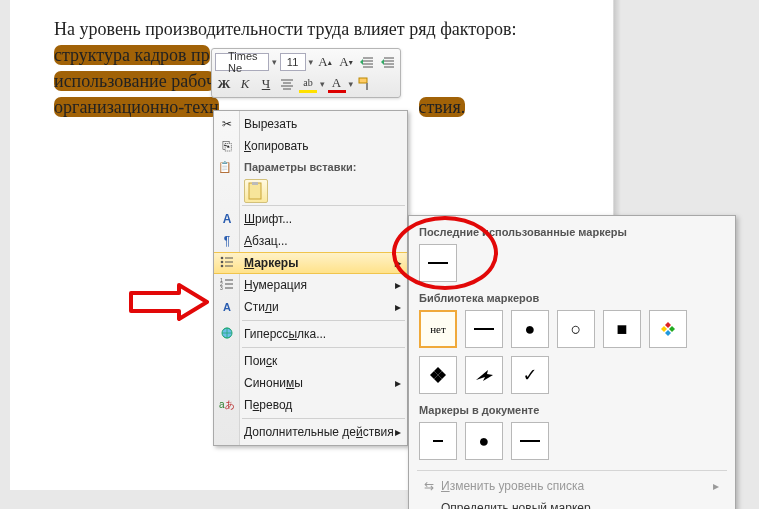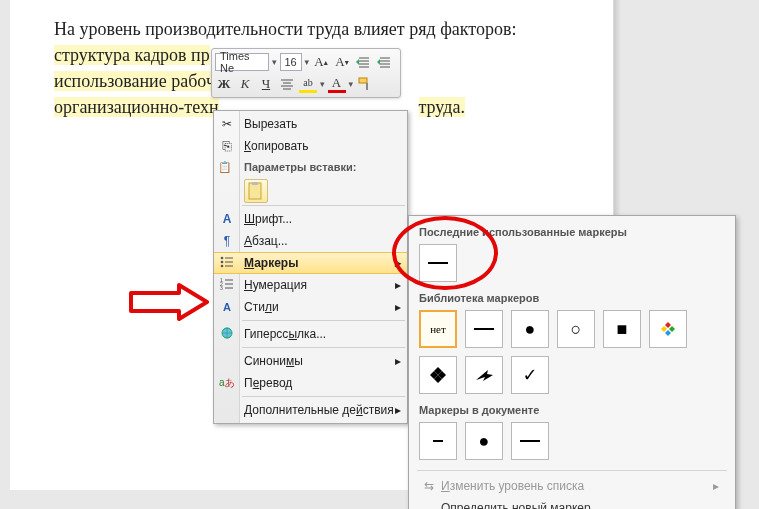--- a/index.html
+++ b/index.html
@@ -17,41 +17,42 @@
     left: 10px; top: 0;
     width: 604px; height: 490px;
     background: #fff;
     padding: 16px 44px;
     font-family: "Times New Roman", serif;
     font-size: 18px;
     line-height: 26px;
     color: #222;
   }
   .page .highlight {
-    background: #fef9c3;
+    background: #a16207;
+    border-radius: 7px;
   }
   .page p { margin-bottom: 0; }
 
   .mini-toolbar {
     position: absolute;
     left: 211px; top: 48px;
     width: 190px;
     background: linear-gradient(#fafafa,#e8e8e8);
     border: 1px solid #b5b5b5;
     border-radius: 3px;
     box-shadow: 0 1px 3px rgba(0,0,0,.15);
     padding: 2px 3px;
   }
   .mini-row { display: flex; align-items: center; gap: 3px; height: 22px; }
   .mini-row .combo {
     border: 1px solid #aab;
     background: #fff;
     height: 18px;
     font-size: 11px;
-    padding: 0 4px;
+    padding: 0 12px;
     display: flex; align-items: center;
     font-family: Tahoma, sans-serif;
     color: #333;
   }
   .combo.font { width: 54px; }
   .combo.size { width: 22px; justify-content: center; }
   .mini-btn {
     width: 18px; height: 18px;
     display: flex; align-items: center; justify-content: center;
     font-family: "Times New Roman", serif;
@@ -187,29 +188,29 @@
     background: linear-gradient(to right, rgba(0,0,0,.15), transparent);
   }
 </style>
 </head>
 <body>
 
 <div class="page">
   <p>На уровень производительности труда влияет ряд факторов:</p>
   <p><span class="highlight">структура кадров пр</span></p>
   <p><span class="highlight">использование рабоч</span></p>
-  <p><span class="highlight">организационно-техн</span><span style="display:inline-block;width:200px"></span><span class="highlight">труда.</span></p>
+  <p><span class="highlight">организационно-техн</span><span style="display:inline-block;width:200px"></span><span class="highlight">ствия.</span></p>
 </div>
 <div class="shadow-strip"></div>
 
 <div class="mini-toolbar">
   <div class="mini-row">
     <div class="combo font">Times Ne</div>
     <span style="font-size:9px;color:#555">▾</span>
-    <div class="combo size">16</div>
+    <div class="combo size">11</div>
     <span style="font-size:9px;color:#555">▾</span>
     <div class="mini-btn" title="grow">A<span style="font-size:8px;vertical-align:super">▴</span></div>
     <div class="mini-btn">A<span style="font-size:8px;vertical-align:sub">▾</span></div>
     <div class="mini-btn">
       <svg width="14" height="12">
           <g stroke="#555" stroke-width="1">
             <line x1="3" y1="2" x2="13" y2="2"></line>
             <line x1="3" y1="5" x2="13" y2="5"></line>
             <line x1="3" y1="8" x2="13" y2="8"></line>
             <line x1="3" y1="11" x2="13" y2="11"></line>
@@ -329,20 +330,23 @@
       <svg width="14" height="14">
           <circle cx="7" cy="7" r="5" fill="#6bbde8" stroke="#2a7"></circle>
           <path d="M2 7 H12 M7 2 V12 M3 4 Q7 0 11 4 M3 10 Q7 14 11 10" stroke="#2a7" fill="none" stroke-width="0.8"></path>
         </svg>
     </span>
     <span>Гиперсс<span class="underline-access">ы</span>лка...</span>
   </div>
   <div class="ctx-sep"></div>
 
   <div class="ctx-item">
+    <span>Пои<span class="underline-access">с</span>к</span>
+  </div>
+  <div class="ctx-item">
     <span>Синони<span class="underline-access">м</span>ы</span>
     <span class="sub-arrow">▸</span>
   </div>
   <div class="ctx-item">
     <span class="ico" style="font-size:10px;color:#2a7b2a">a<span style="color:#b33">あ</span></span>
     <span>П<span class="underline-access">е</span>ревод</span>
   </div>
   <div class="ctx-sep"></div>
 
   <div class="ctx-item">

